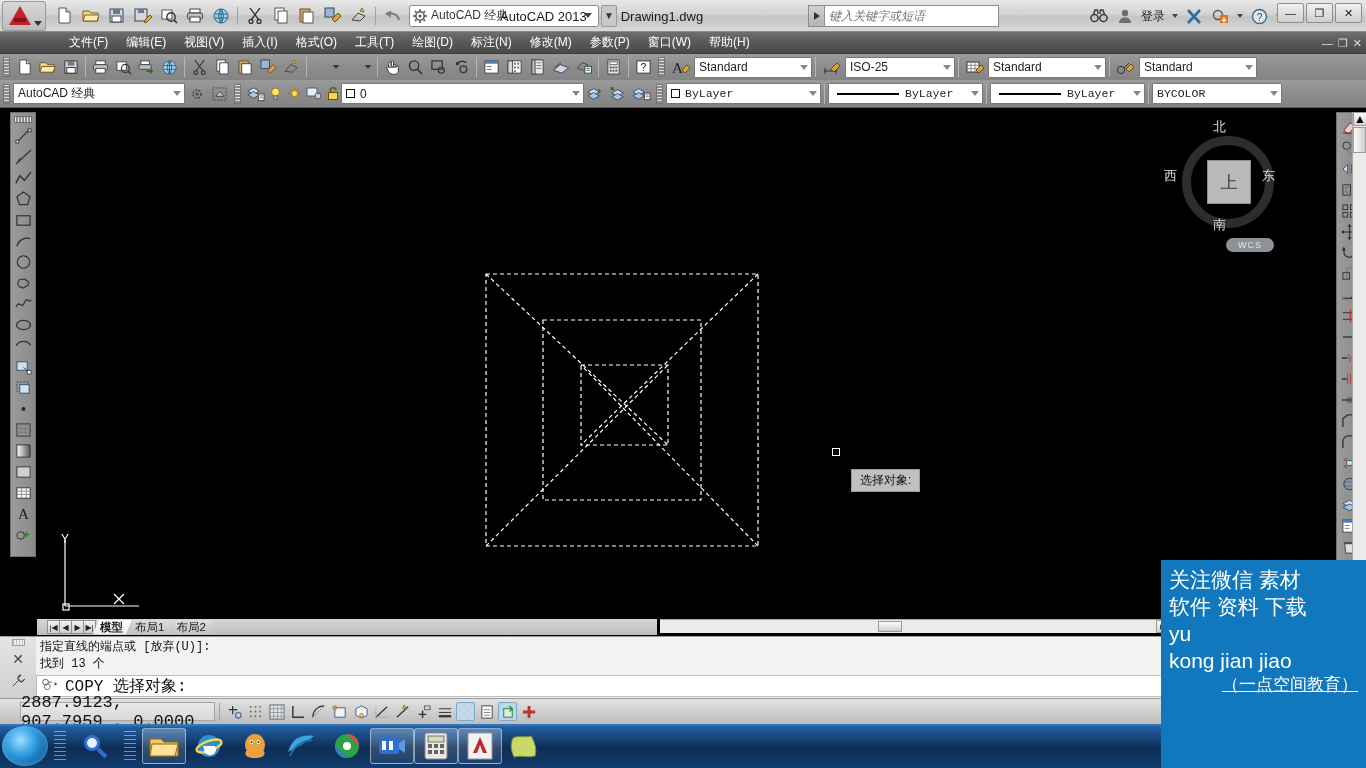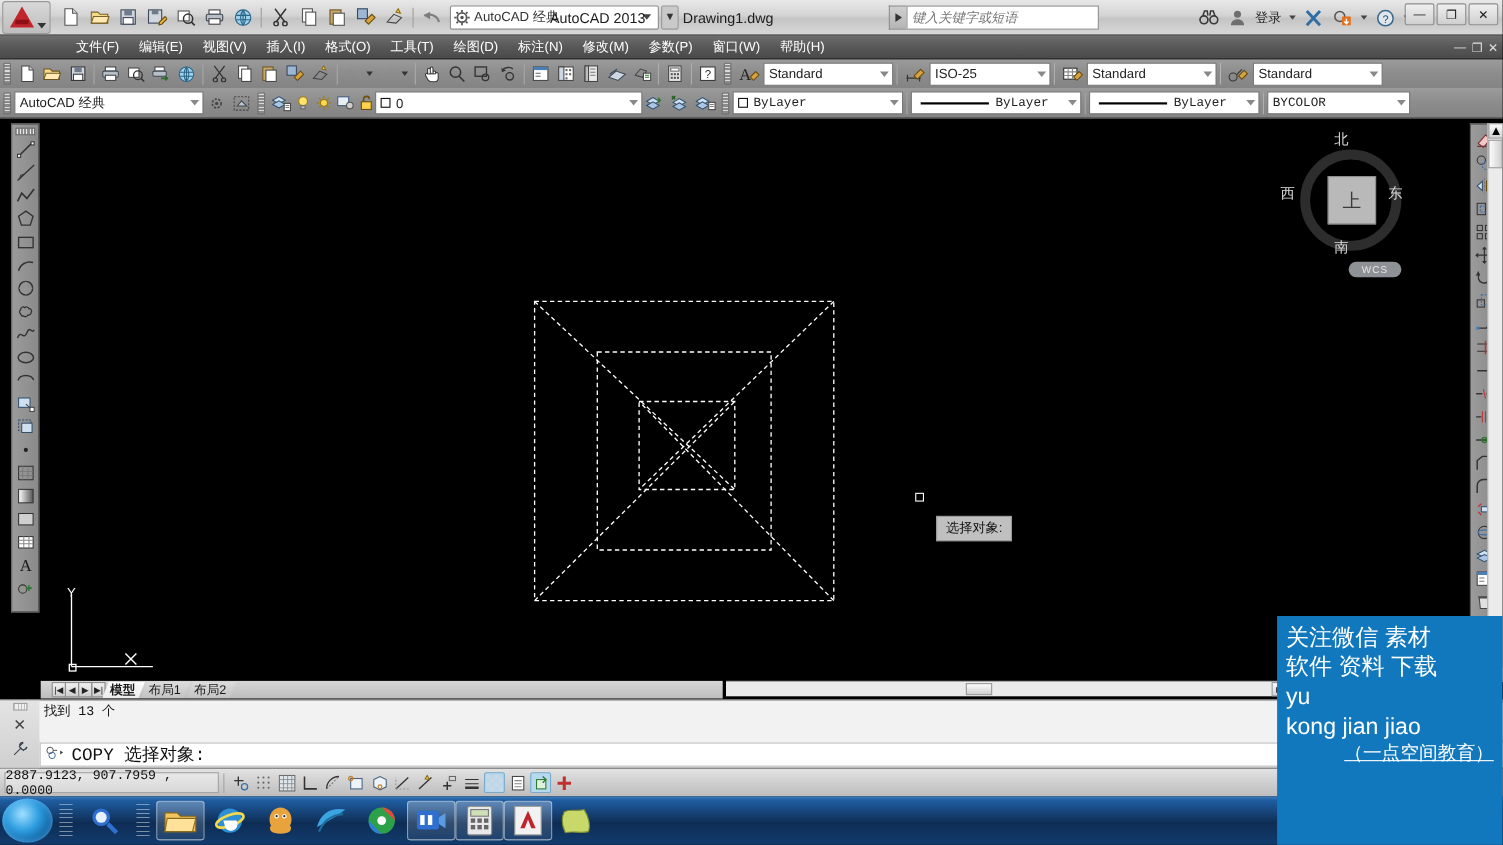--- a/index.html
+++ b/index.html
@@ -150,23 +150,23 @@
   .cmdhist{position:absolute;left:36px;top:2px;width:1330px;height:34px;background:#f2f2f2;
     font-family:"Liberation Mono","DejaVu Sans Mono",monospace;font-size:12px;color:#111;line-height:17px;padding-left:4px;}
   .cmdin{position:absolute;left:36px;top:38px;width:1330px;height:22px;background:#fff;border:1px solid #bcbcbc;
     display:flex;align-items:center;gap:4px;padding-left:4px;
     font-family:"Liberation Mono","DejaVu Sans Mono",monospace;font-size:16px;color:#111;}
 
   
   .statusbar{position:absolute;left:0;top:698px;width:1366px;height:26px;
     background:linear-gradient(180deg,#e2e2e2 0%,#cdcdcd 55%,#bdbdbd 100%);border-top:1px solid #9a9a9a;
     display:flex;align-items:center;}
-  .coords{margin-left:4px;width:195px;height:19px;background:linear-gradient(180deg,#e9e9e9,#d8d8d8);
+  .coords{margin-left:20px;width:195px;height:19px;background:linear-gradient(180deg,#e9e9e9,#d8d8d8);
     border:1px solid #a5a5a5;display:flex;align-items:center;justify-content:center;
-    font-family:"Liberation Mono","DejaVu Sans Mono",monospace;font-size:12px;color:#111;}
+    font-family:"Liberation Mono","DejaVu Sans Mono",monospace;font-size:17px;color:#111;}
   .sbtn2{width:19px;height:19px;margin:0 1px;display:flex;align-items:center;justify-content:center;border-radius:2px;}
   .sbtn2.on{background:#b7d9f0;border:1px solid #7aa9c9;}
   .ssep{width:1px;height:18px;background:#a5a5a5;margin:0 4px;}
   .stxt{font-size:11.5px;color:#111;padding:0 5px;}
 
   
   .taskbar{position:absolute;left:0;top:724px;width:1366px;height:44px;
     background:linear-gradient(180deg,#3b7dbf 0%,#1f5da0 8%,#0e2d55 55%,#123c6e 100%);
     display:flex;align-items:center;}
   .startorb{width:46px;height:40px;margin-left:2px;border-radius:50%;
@@ -1059,20 +1059,21 @@
   <div class="cmdside">
     <div style="width:13px;height:7px;background:repeating-linear-gradient(90deg,#bdbdbd 0 1px,#f0f0f0 1px 3px);border:1px solid #a0a0a0;"></div>
     <div style="font-size:14px;color:#444;line-height:12px;">✕</div>
     <div>
       <svg width="17" height="17" viewBox="0 0 18 18">
           <path d="M3 15l7-7M11 3a3.6 3.6 0 104.4 4.4L12 11 8 7l3.6-3.4A3.6 3.6 0 0011 3z" fill="#5f6b78" stroke="#3a4450"></path>
         </svg>
     </div>
   </div>
   <div class="cmdhist">
+    <div>指定直线的端点或 [放弃(U)]:</div>
     <div>找到 13 个</div>
   </div>
   <div class="cmdin">
     <span>
       <svg width="20" height="14" viewBox="0 0 22 14">
           <circle cx="5" cy="5" r="3.2" fill="none" stroke="#555"></circle>
           <path d="M8 5h4" stroke="#555"></path>
           <circle cx="7" cy="10" r="3.2" fill="none" stroke="#3a6ea5"></circle>
           <path d="M15 5l3 2-3 2z" fill="#444"></path>
         </svg>

